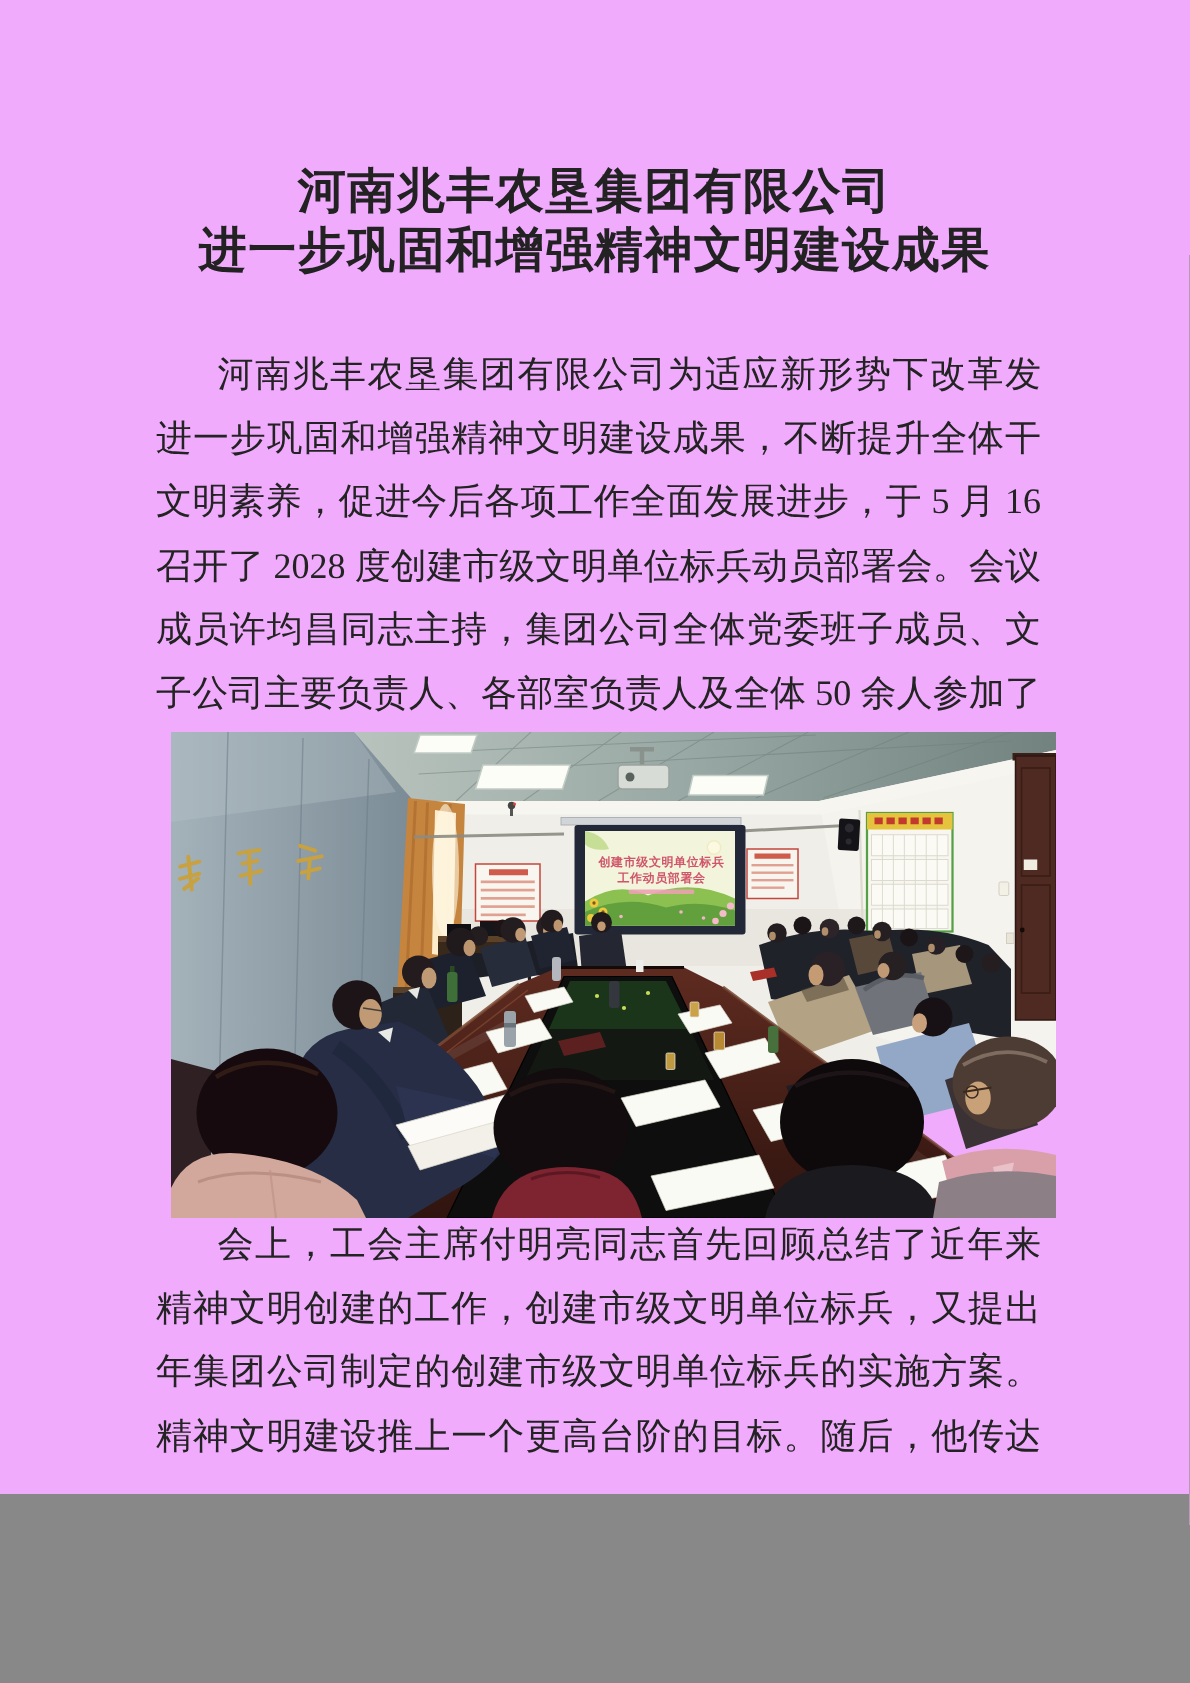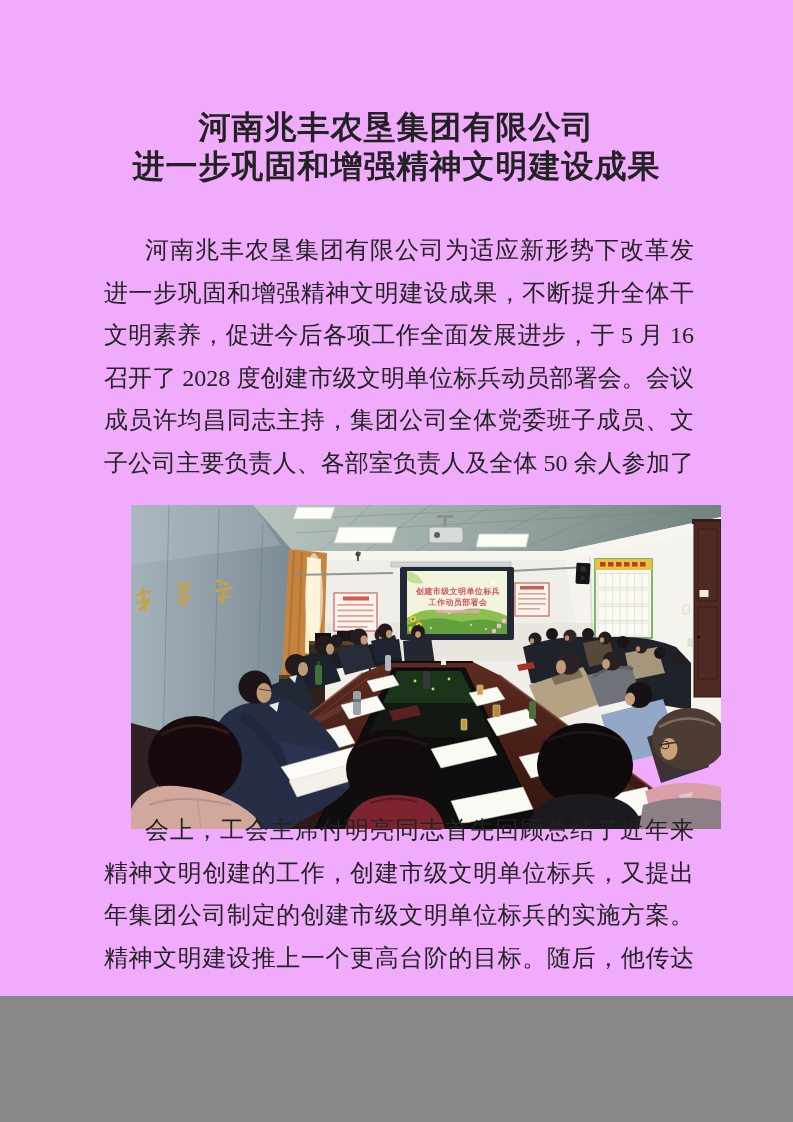--- a/index.html
+++ b/index.html
@@ -12,21 +12,21 @@
     font-weight:bold;font-size:32px;line-height:39px;letter-spacing:1px;color:#222;
   }
   .para{position:absolute;left:104px;width:590px;}
   .p1{top:229px;}
   .p2{top:809px;}
   .line{
     font-size:24px;line-height:42.6px;height:42.6px;
     text-align:justify;text-align-last:justify;overflow:hidden;color:#232323;
   }
   .line.indent{text-indent:41px;}
-  .photo{position:absolute;left:104px;top:478px;width:590px;height:324px;margin:17px;padding:10px;}
+  .photo{position:absolute;left:104px;top:478px;width:590px;height:324px;margin:0;padding:10px;}
   .photo svg{display:block;}
   .pagenum{position:absolute;left:0;right:0;top:1037px;text-align:center;font-size:15px;color:#333;}
   .slideText{font:bold 8px "Liberation Sans","DejaVu Sans",sans-serif;letter-spacing:.4px;}
 </style>
 </head>
 <body>
 
 <div class="page">
 
   <div class="doc-title">

